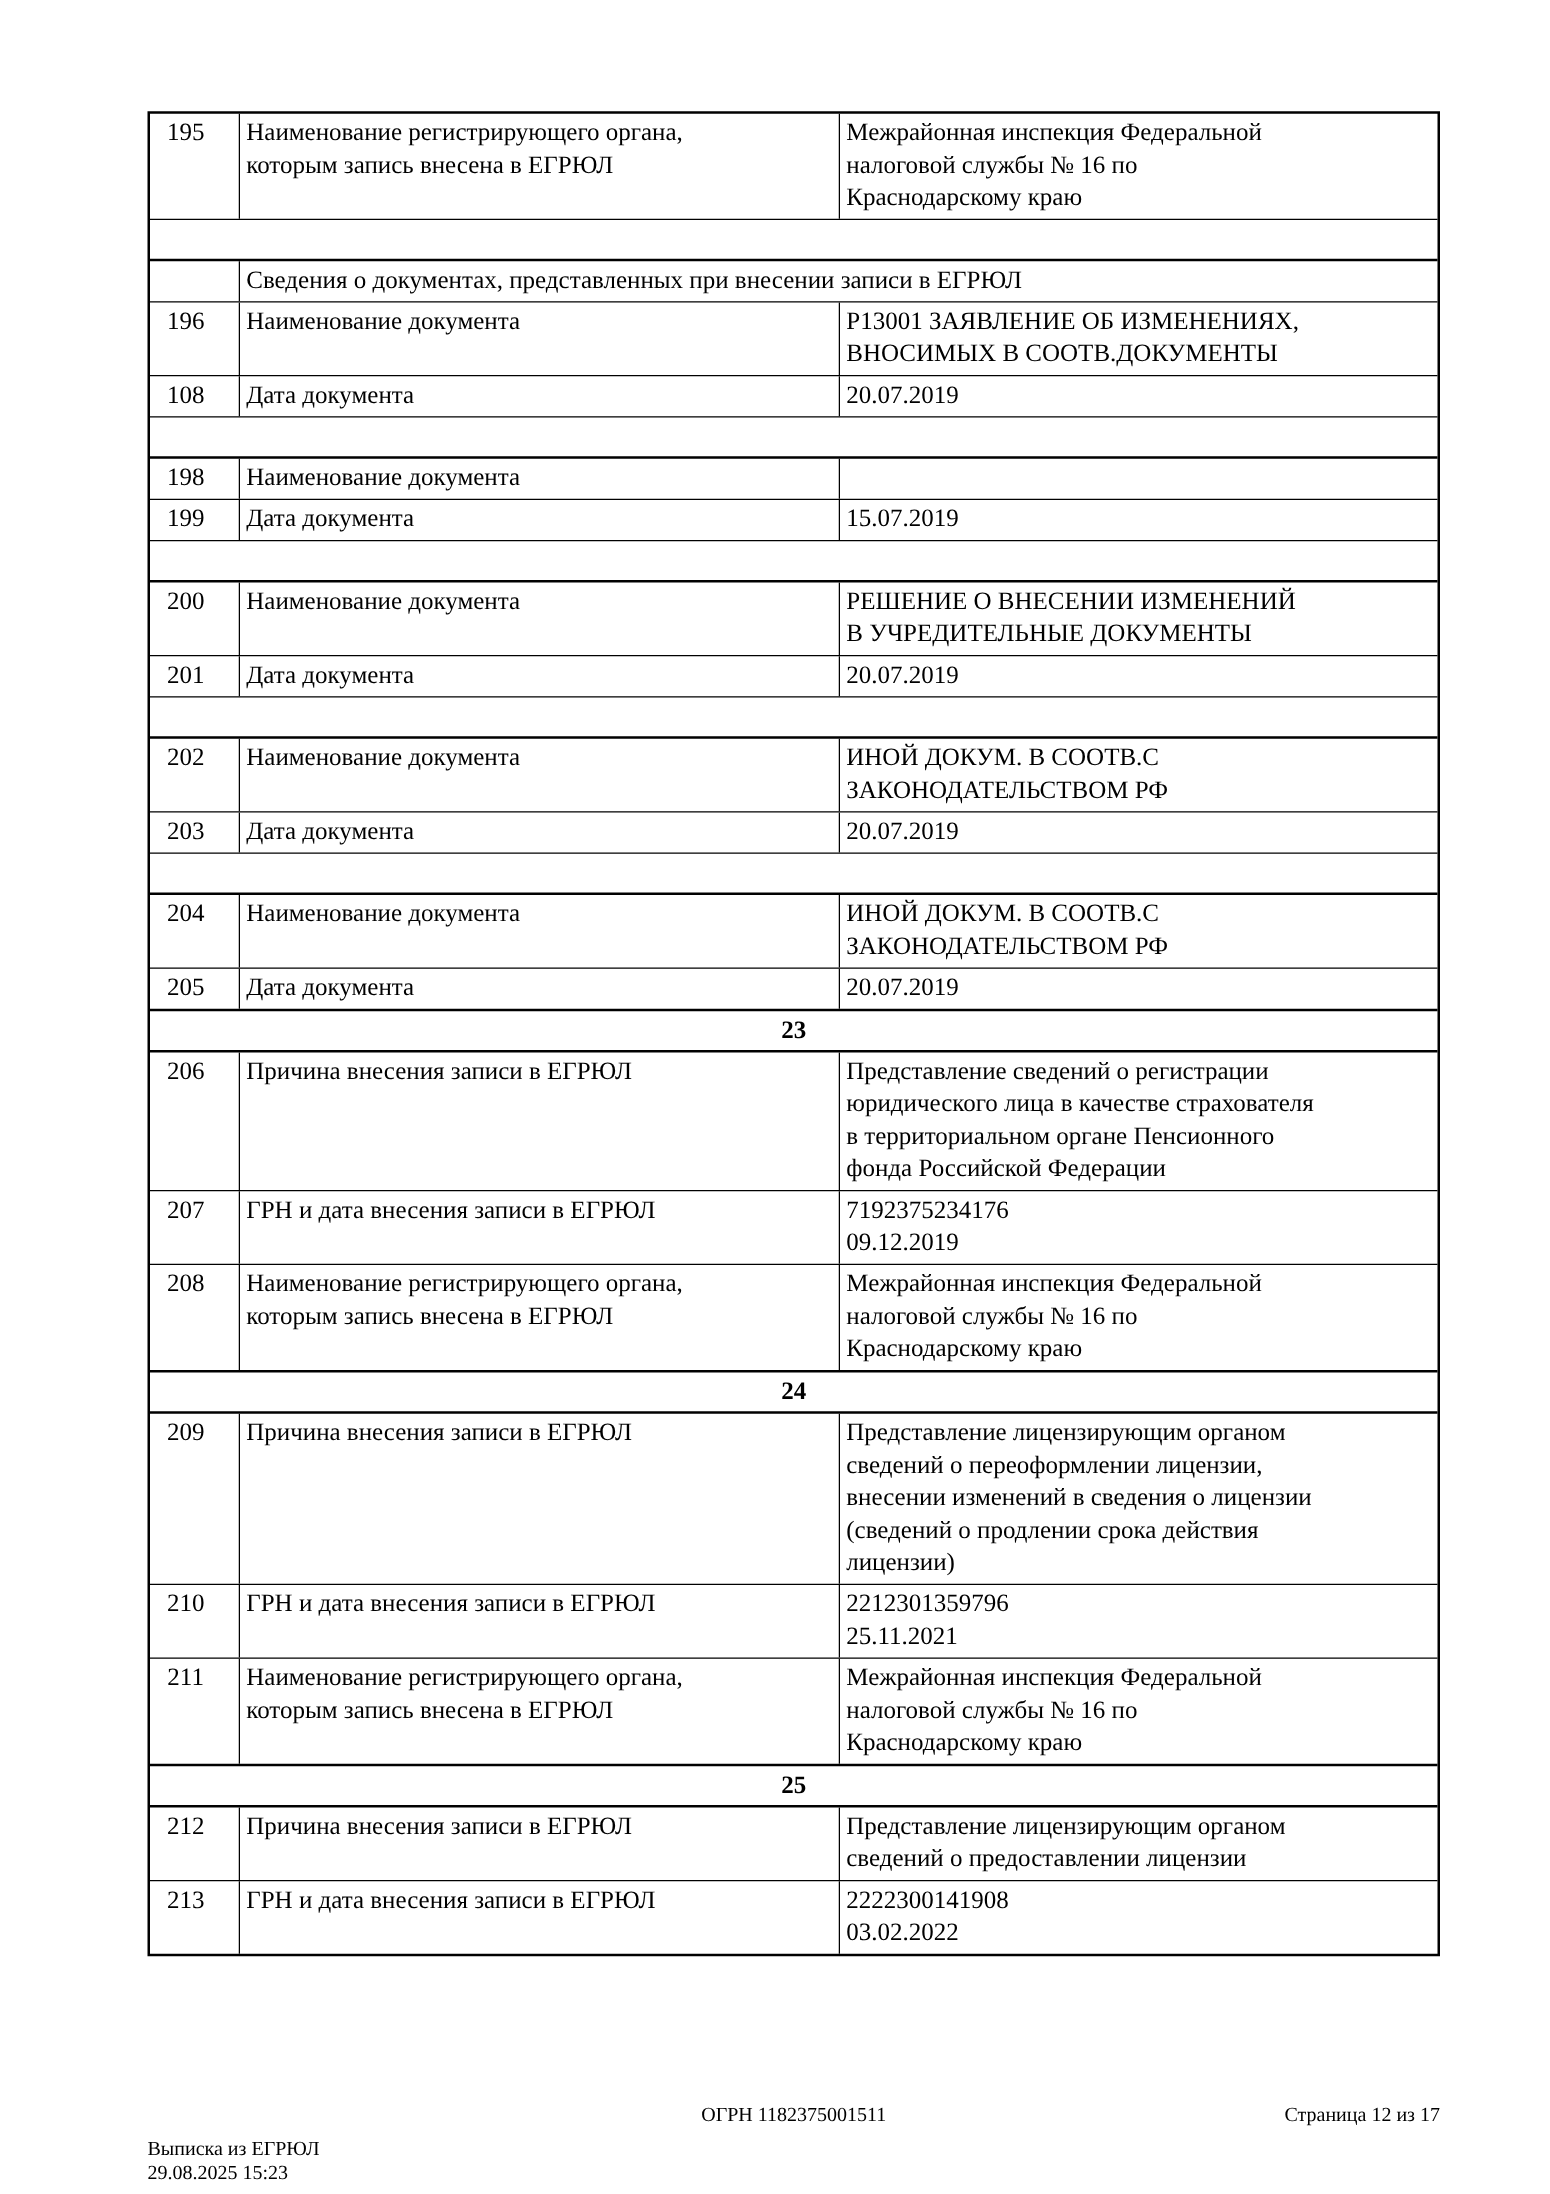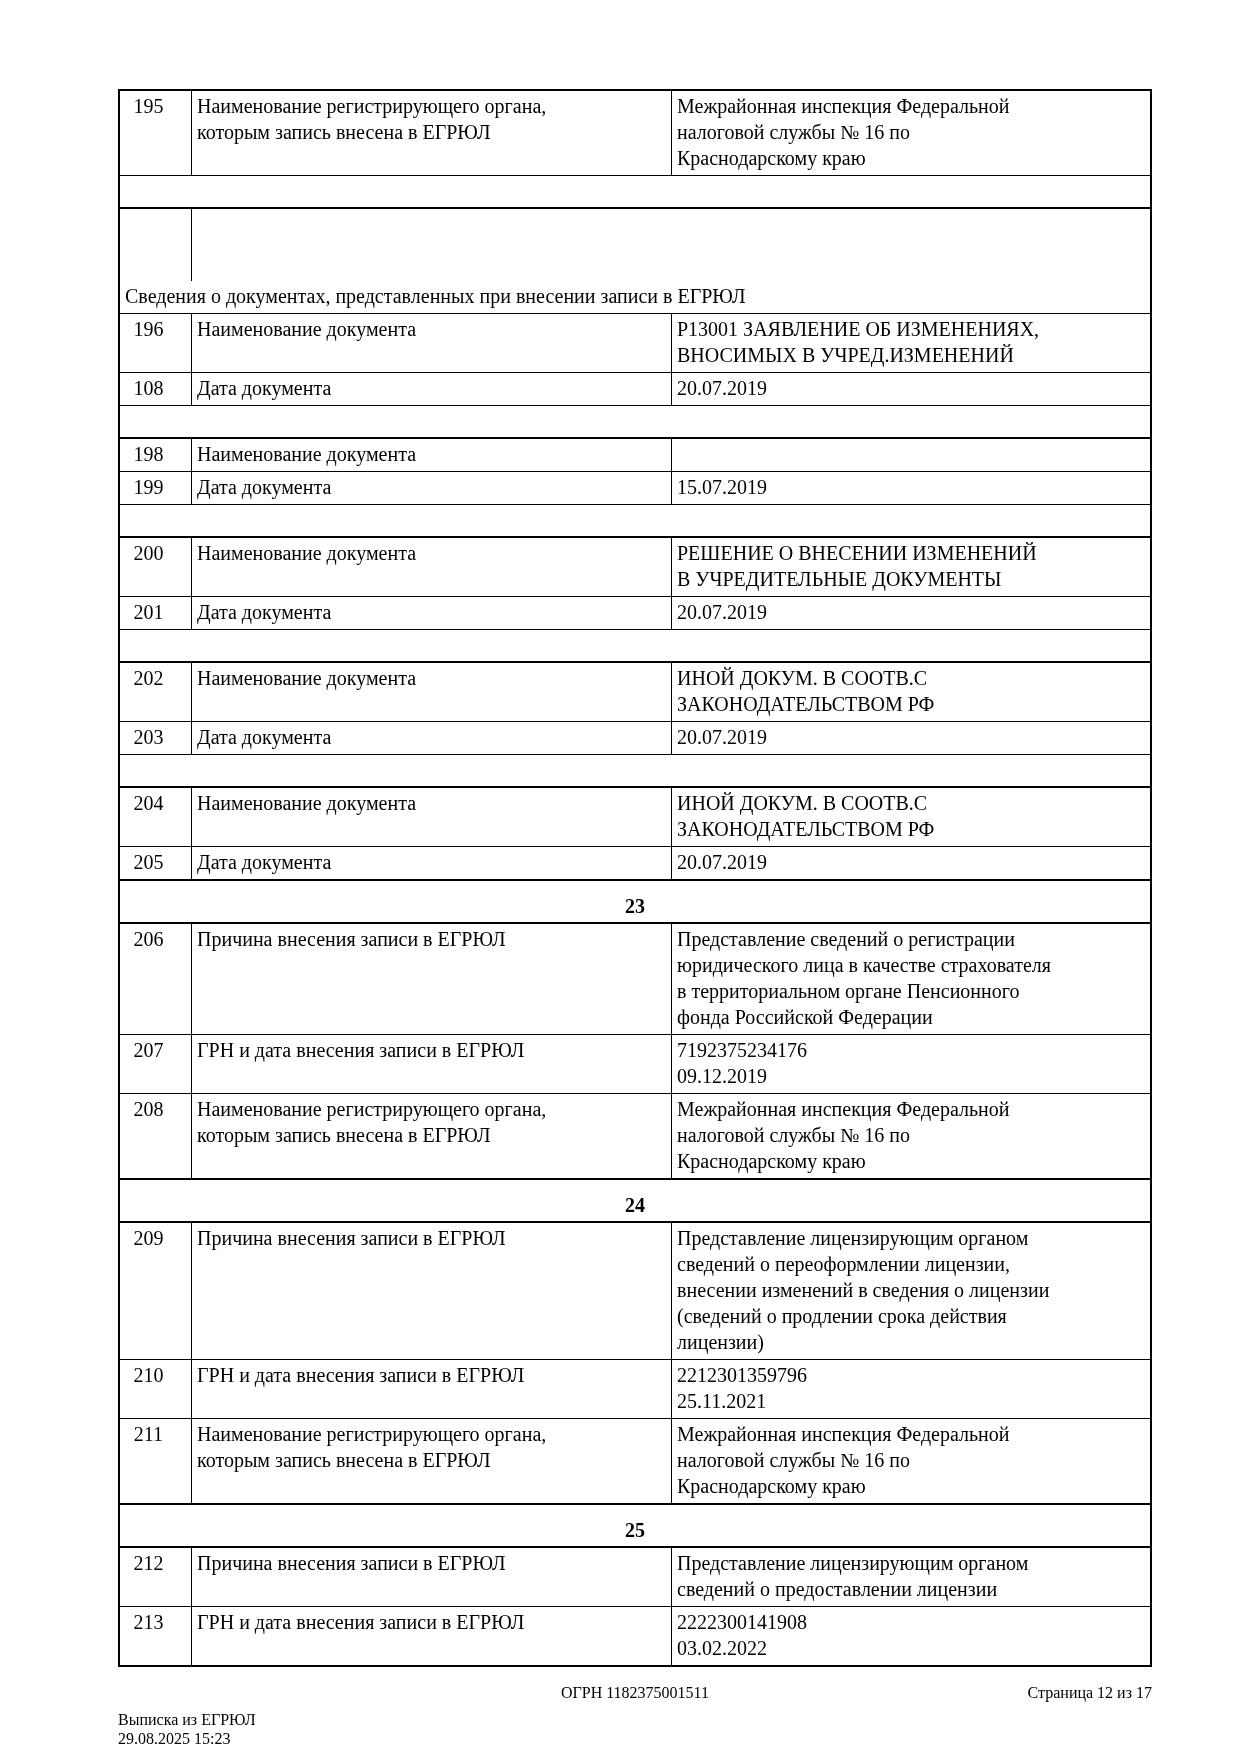--- a/index.html
+++ b/index.html
@@ -16,22 +16,22 @@
     font-size:20px;line-height:26px;
   }
   .row{display:flex;box-sizing:border-box;border-top:1.5px solid #000;}
   .row:first-child{border-top:none;}
   .row.thick-top{border-top-width:2.5px;}
   .cell{box-sizing:border-box;padding:2px 19px 4px 5px;white-space:pre-line;}
   .cell.num{width:72px;flex:0 0 72px;text-align:center;border-right:1.5px solid #000;}
   .cell.label{width:480px;flex:0 0 480px;border-right:1.5px solid #000;}
   .cell.value{flex:1 1 auto;}
   .row-spacer{height:32px;}
-  .row-section{display:block;text-align:center;font-weight:bold;min-height:30px;padding:12px 0 3px 0;}
-  .row-spanheader{min-height:30px;flex-direction:column;}
+  .row-section{display:block;text-align:center;font-weight:bold;min-height:30px;padding:2px 0 3px 0;}
+  .row-spanheader{min-height:30px;}
   .row-spanheader .cell.merged{flex:1 1 auto;border-right:none;}
   .data-row .cell{min-height:30px;}
   .footer{position:absolute;left:0;top:1664px;width:1240px;font-size:16px;line-height:19px;}
   .footer-left{position:absolute;left:118px;top:0;margin-top:46px;}
   .footer-center{position:absolute;left:118px;top:19px;width:1034px;text-align:center;}
   .footer-right{position:absolute;right:88px;top:19px;text-align:right;}
 </style>
 </head>
 <body>
 
@@ -46,21 +46,21 @@
     </div>
     <div class="row row-spacer"></div>
     <div class="row row-spanheader thick-top">
       <div class="cell num"></div>
       <div class="cell merged">Сведения о документах, представленных при внесении записи в ЕГРЮЛ</div>
     </div>
     <div class="row data-row">
       <div class="cell num">196</div>
       <div class="cell label">Наименование документа</div>
       <div class="cell value">Р13001 ЗАЯВЛЕНИЕ ОБ ИЗМЕНЕНИЯХ,
-ВНОСИМЫХ В УЧРЕД.ИЗМЕНЕНИЙ</div>
+ВНОСИМЫХ В СООТВ.ДОКУМЕНТЫ</div>
     </div>
     <div class="row data-row">
       <div class="cell num">108</div>
       <div class="cell label">Дата документа</div>
       <div class="cell value">20.07.2019</div>
     </div>
     <div class="row row-spacer"></div>
     <div class="row data-row thick-top">
       <div class="cell num">198</div>
       <div class="cell label">Наименование документа</div>

